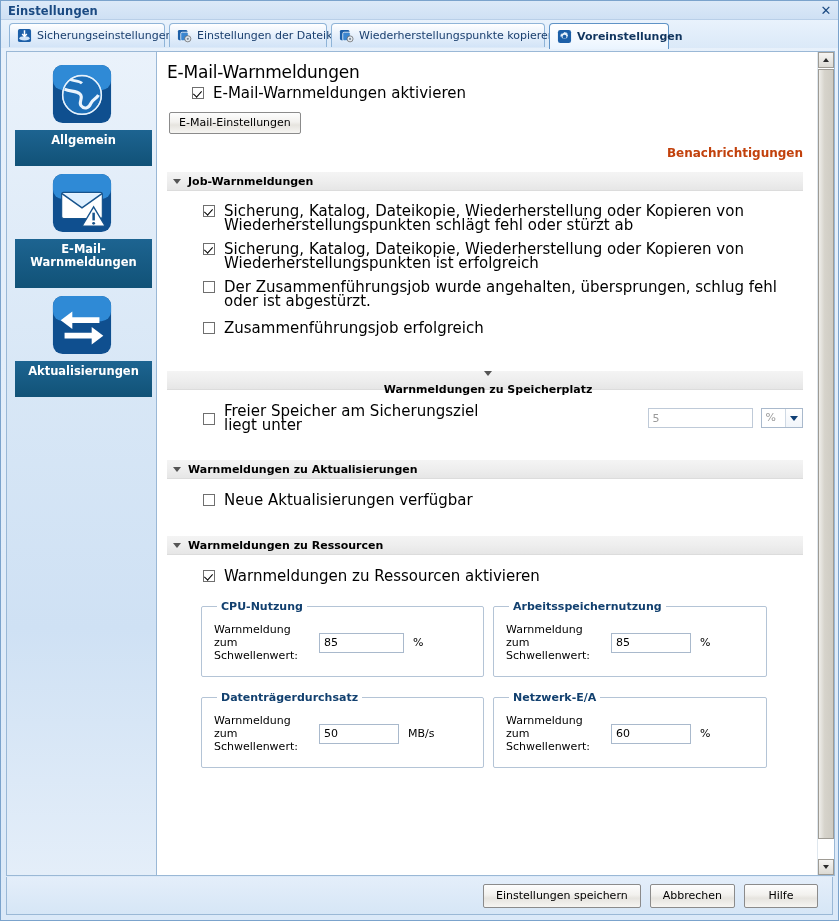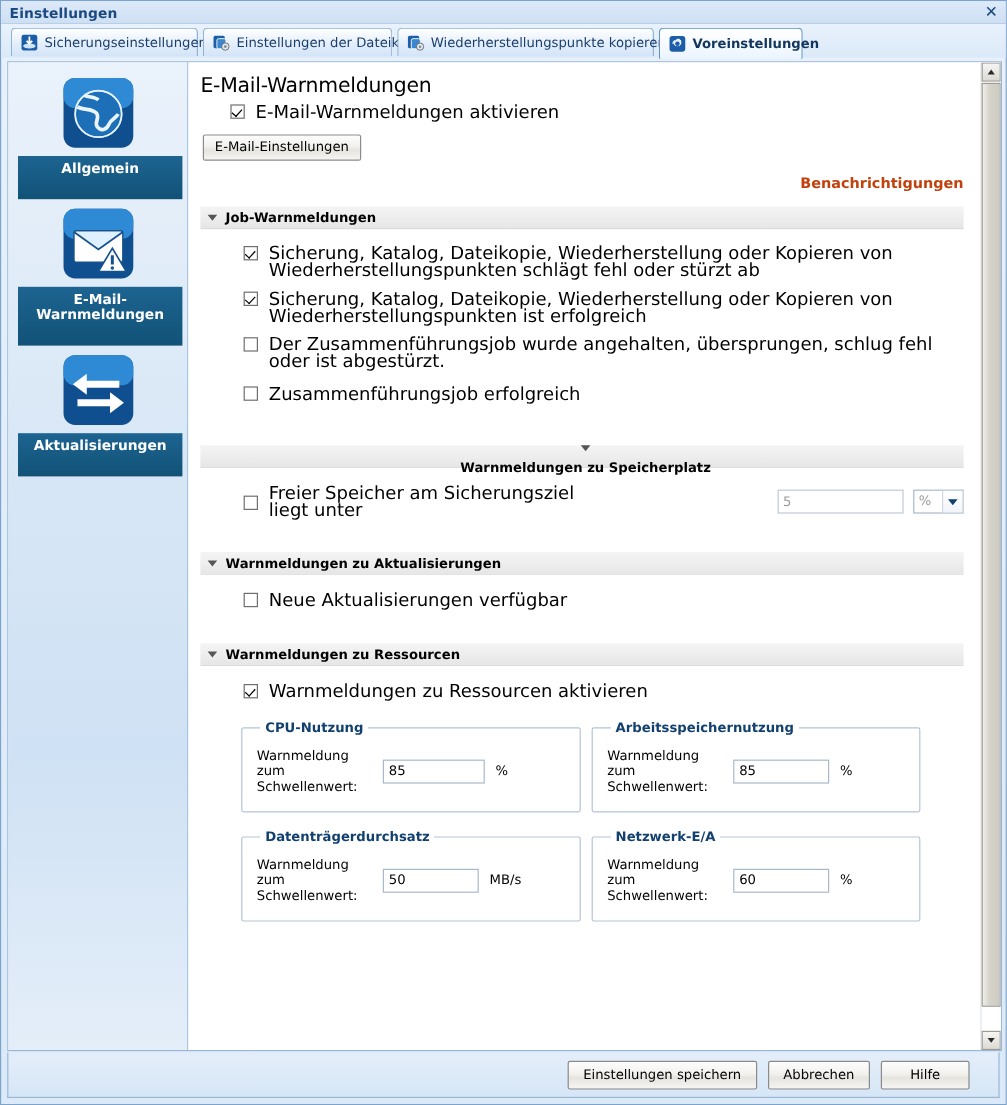--- a/index.html
+++ b/index.html
@@ -237,21 +237,21 @@
     border: 1px solid #9e9b94;
     cursor: pointer;
   }
 
   
   .footer {
     position: absolute; left: 5px; right: 5px; bottom: 5px;
     height: 38px;
     display: flex; align-items: center; justify-content: flex-end;
     gap: 9px;
-    padding-right: 24px;
+    padding-right: 14px;
     background: linear-gradient(to bottom,#e4eefa,#d6e6f6);
     border: 1px solid #9ab8d6;
     border-top: none;
   }
   .footer .btn { min-width: 74px; text-align: center; padding: 4px 12px 5px; }
 </style>
 </head>
 <body>
 
 <div class="window">

